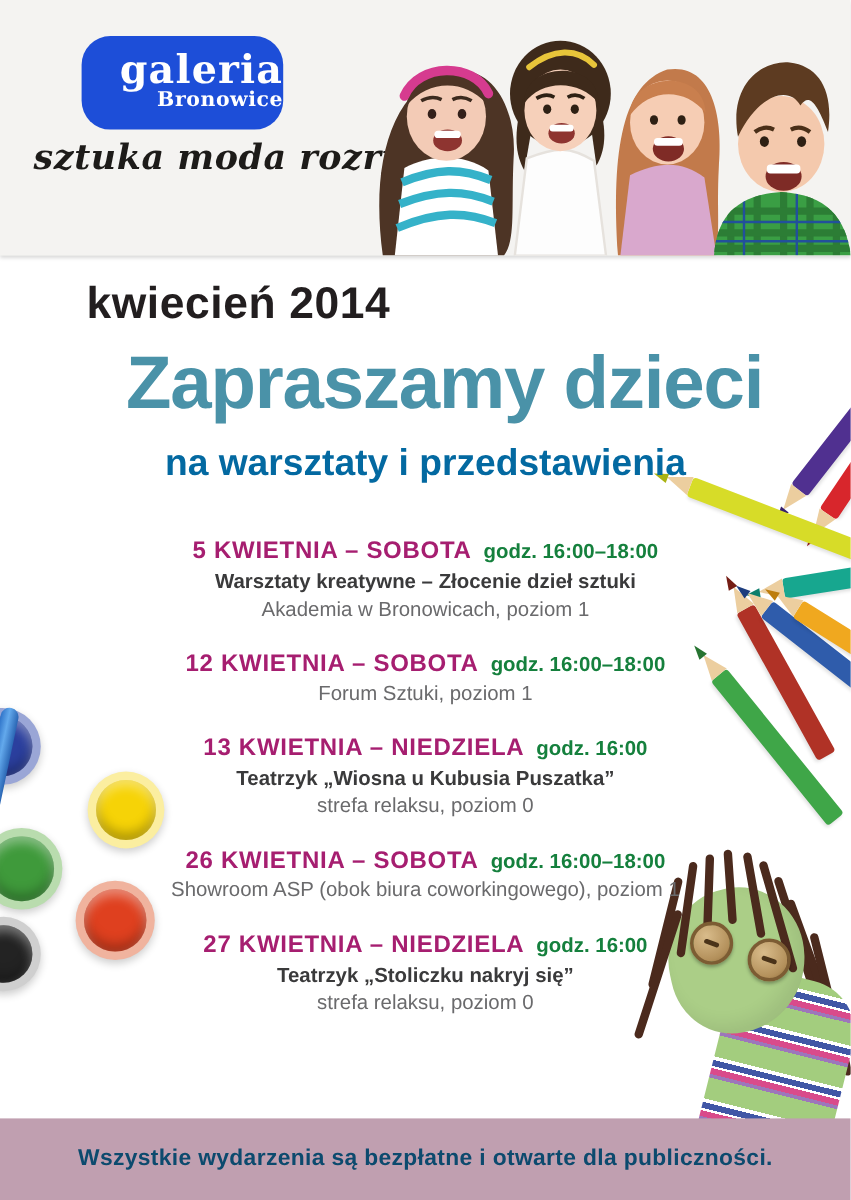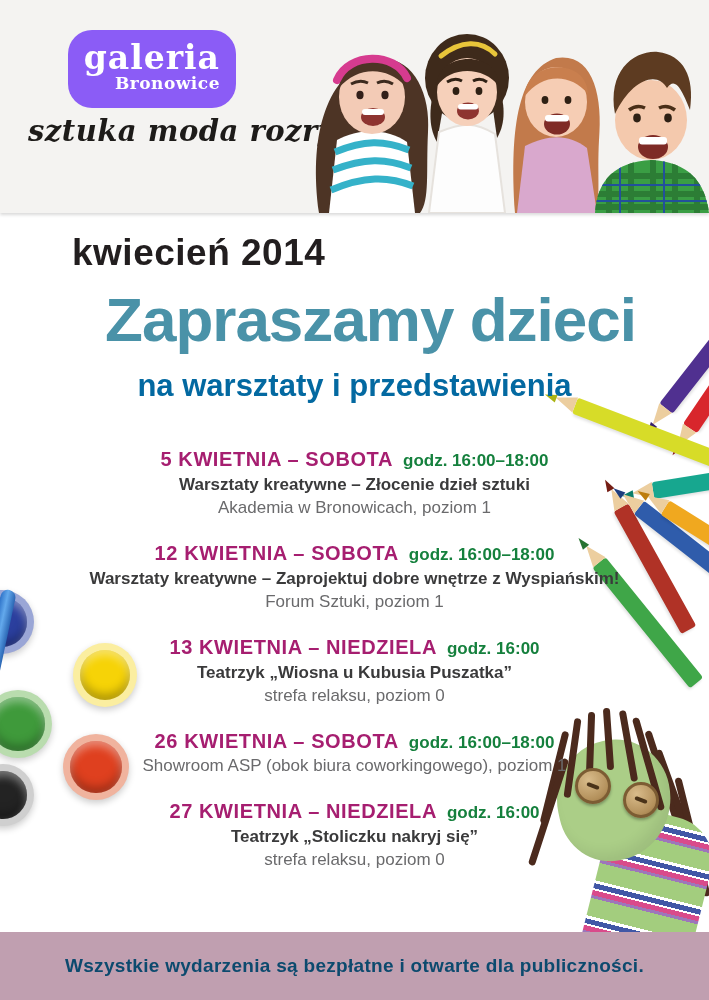--- a/index.html
+++ b/index.html
@@ -3,22 +3,22 @@
 <meta charset="utf-8">
 <style>
   * { margin:0; padding:0; box-sizing:border-box; }
   html,body { background:#ffffff; }
   body { width:709px; height:1000px; font-family:"Liberation Sans", sans-serif; }
   .poster { position:relative; width:709px; height:1000px; background:#ffffff; overflow:hidden; }
 
   
   .top-band { position:absolute; top:0; left:0; right:0; height:213px; background:#f4f3f1;
               box-shadow:0 2px 3px rgba(0,0,0,.15); z-index:3; }
-  .logo-box { position:absolute; left:68px; top:30px; width:168px; height:78px; background:#8b5cf6;
-              border-radius:24px; color:#fff; text-align:right; padding:12px 16px 0 0; }
+  .logo-box { position:absolute; left:68px; top:30px; width:168px; height:78px; background:#1d4ed8;
+              border-radius:24px; color:#fff; text-align:right; padding:12px 0 0 0; }
   .logo-line1 { font-family:"DejaVu Serif", serif; font-weight:bold; font-size:33px; line-height:.95; letter-spacing:1px; }
   .logo-line2 { font-family:"DejaVu Serif", serif; font-weight:bold; font-size:17px; line-height:1; margin-top:2px; letter-spacing:.5px; }
   .tagline { position:absolute; left:28px; top:114px; font-family:"DejaVu Serif", serif; font-style:italic;
              font-weight:bold; font-size:29px; color:#1d1b19; letter-spacing:.5px; }
   .kids { position:absolute; right:0; top:0; }
 
   
   .month { position:absolute; left:72px; top:232px; font-size:37px; font-weight:bold; color:#221e1f; letter-spacing:.5px; z-index:2; }
   .title { position:absolute; left:0; right:0; top:284px; text-align:center; font-size:62px; font-weight:bold;
            color:#4a92a8; letter-spacing:-1px; z-index:2;padding-left:32px; }
@@ -180,21 +180,20 @@
   <div class="subtitle">na warsztaty i przedstawienia</div>
 
   <div class="events">
     <div class="event">
       <div><span class="event-date">5 KWIETNIA – SOBOTA</span><span class="event-time">godz. 16:00–18:00</span></div>
       <div class="event-title">Warsztaty kreatywne – Złocenie dzieł sztuki</div>
       <div class="event-location">Akademia w Bronowicach, poziom 1</div>
     </div>
     <div class="event">
       <div><span class="event-date">12 KWIETNIA – SOBOTA</span><span class="event-time">godz. 16:00–18:00</span></div>
-      <div class="event-title">Warsztaty kreatywne – Zaprojektuj dobre wnętrze z Wyspiańskim!</div>
       <div class="event-location">Forum Sztuki, poziom 1</div>
     </div>
     <div class="event">
       <div><span class="event-date">13 KWIETNIA – NIEDZIELA</span><span class="event-time">godz. 16:00</span></div>
       <div class="event-title">Teatrzyk „Wiosna u Kubusia Puszatka”</div>
       <div class="event-location">strefa relaksu, poziom 0</div>
     </div>
     <div class="event">
       <div><span class="event-date">26 KWIETNIA – SOBOTA</span><span class="event-time">godz. 16:00–18:00</span></div>
       <div class="event-location">Showroom ASP (obok biura coworkingowego), poziom 1</div>

